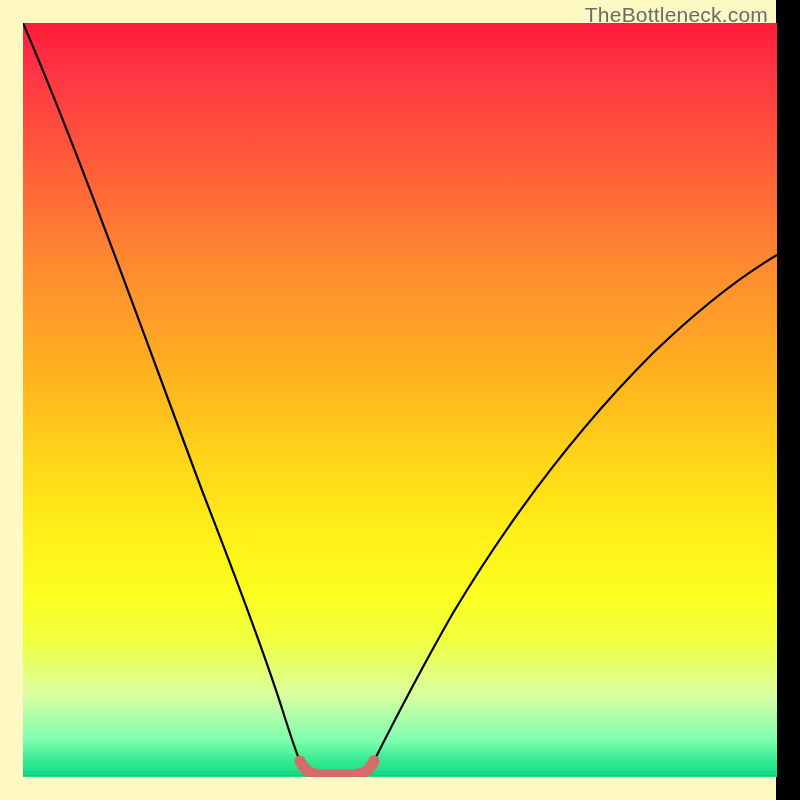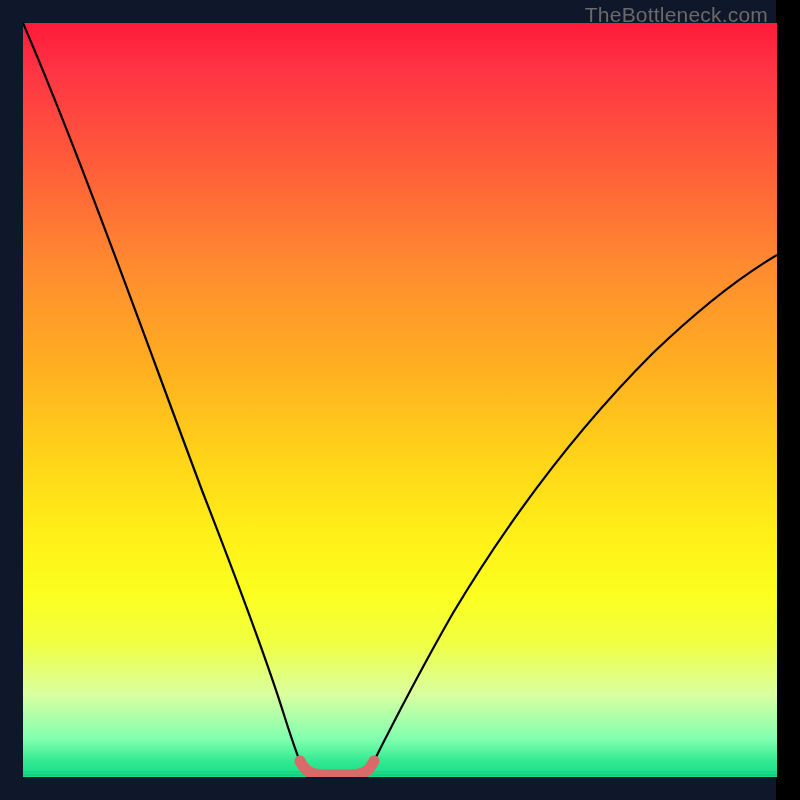--- a/index.html
+++ b/index.html
@@ -8,21 +8,21 @@
     background: #000;
     width: 800px;
     height: 800px;
     overflow: hidden;
     font-family: Arial, Helvetica, sans-serif;
   }
   .container {
     position: relative;
     width: 776px;
     height: 800px;
-    background: #0f172a;
+    background: #fef9c3;
   }
   .plot-area {
     position: absolute;
     left: 23px;
     top: 23px;
     width: 754px;
     height: 754px;
     background: linear-gradient(to bottom,
       #ff1a3a 0%,
       #ff3344 6%,

